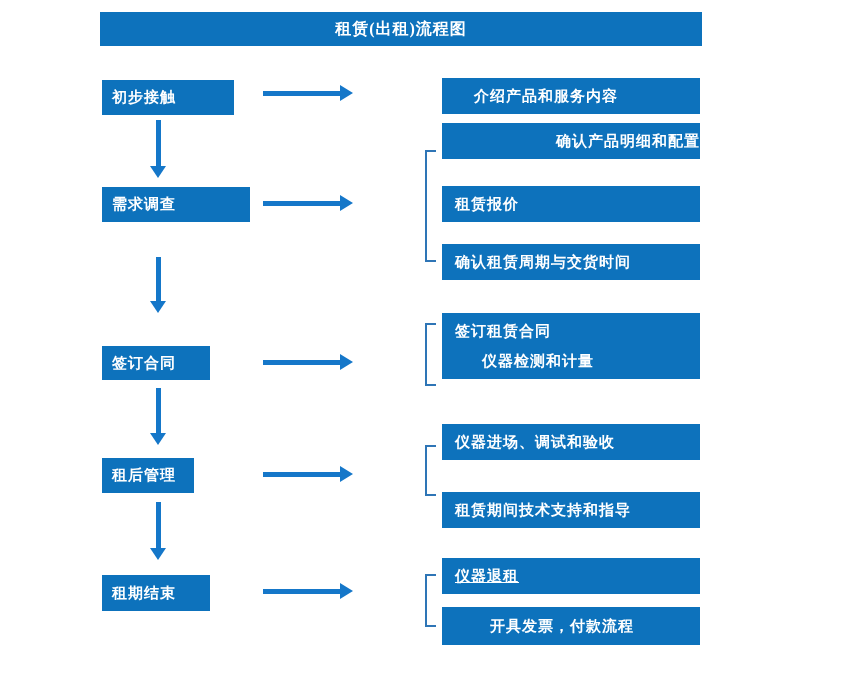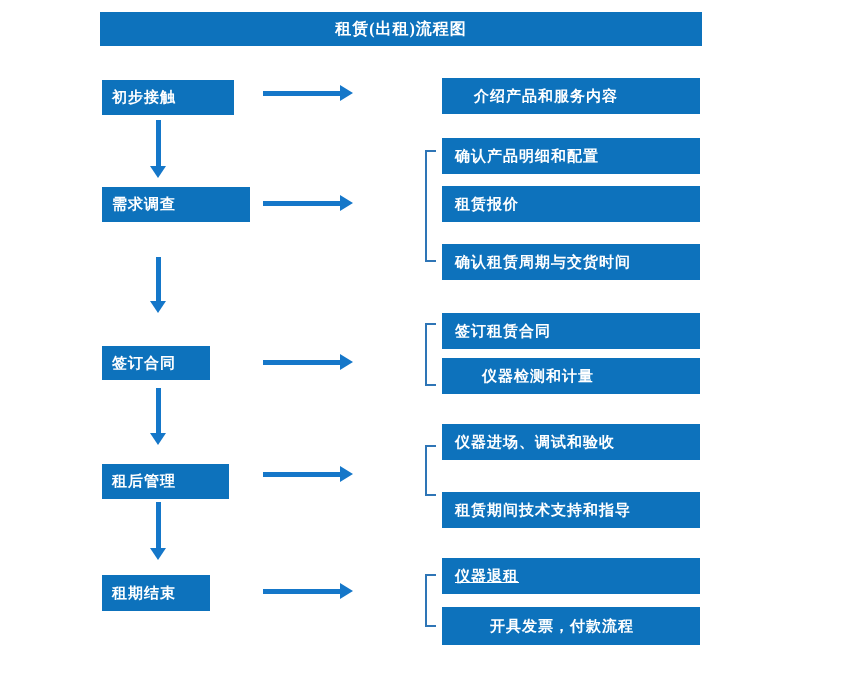--- a/index.html
+++ b/index.html
@@ -73,43 +73,43 @@
 </head>
 <body>
 
 <div class="canvas">
 
   <div class="titlebar">租赁(出租)流程图</div>
 
   <div class="box step" style="top:80px;width:132px;">初步接触</div>
   <div class="box step" style="top:187px;width:148px;">需求调查</div>
   <div class="box step" style="top:346px;width:108px;height:34px;line-height:34px;">签订合同</div>
-  <div class="box step" style="top:458px;width:127px;margin-top:6px;">租后管理</div>
+  <div class="box step" style="top:458px;width:92px;">租后管理</div>
   <div class="box step" style="top:575px;width:108px;height:36px;line-height:36px;">租期结束</div>
 
   <div class="varrow" style="left:156px;top:120px;height:46px;"></div>
   <div class="varrow" style="left:156px;top:257px;height:44px;"></div>
   <div class="varrow" style="left:156px;top:388px;height:45px;"></div>
   <div class="varrow" style="left:156px;top:502px;height:46px;"></div>
 
   <div class="harrow" style="left:263px;top:91px;"></div>
   <div class="harrow" style="left:263px;top:201px;"></div>
   <div class="harrow" style="left:263px;top:360px;"></div>
   <div class="harrow" style="left:263px;top:472px;"></div>
   <div class="harrow" style="left:263px;top:589px;"></div>
 
   <div class="bracket" style="top:150px;height:112px;"></div>
   <div class="bracket" style="top:323px;height:63px;"></div>
   <div class="bracket" style="top:445px;height:51px;"></div>
   <div class="bracket" style="top:574px;height:53px;"></div>
 
   <div class="box detail" style="top:78px;padding-left:32px;">介绍产品和服务内容</div>
-  <div class="box detail" style="top:138px;">确认产品明细和配置</div>
+  <div class="box detail" style="top:123px;text-align:right;">确认产品明细和配置</div>
   <div class="box detail" style="top:186px;">租赁报价</div>
   <div class="box detail" style="top:244px;">确认租赁周期与交货时间</div>
   <div class="box detail" style="top:313px;">签订租赁合同</div>
-  <div class="box detail" style="top:358px;padding-left:40px;">仪器检测和计量</div>
+  <div class="box detail" style="top:343px;padding-left:40px;">仪器检测和计量</div>
   <div class="box detail" style="top:424px;">仪器进场、调试和验收</div>
   <div class="box detail" style="top:492px;">租赁期间技术支持和指导</div>
   <div class="box detail" style="top:558px;text-decoration:underline;">仪器退租</div>
   <div class="box detail" style="top:607px;height:38px;line-height:38px;padding-left:48px;">开具发票，付款流程</div>
 
 </div>
 
 </body></html>

